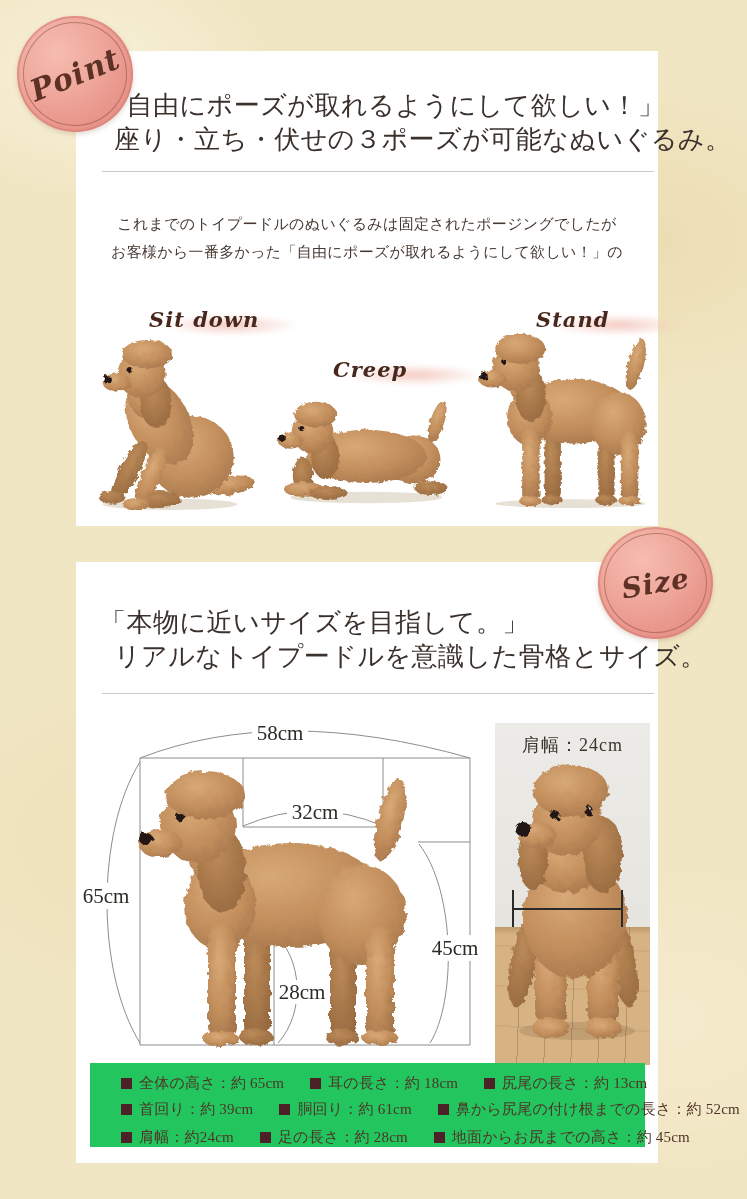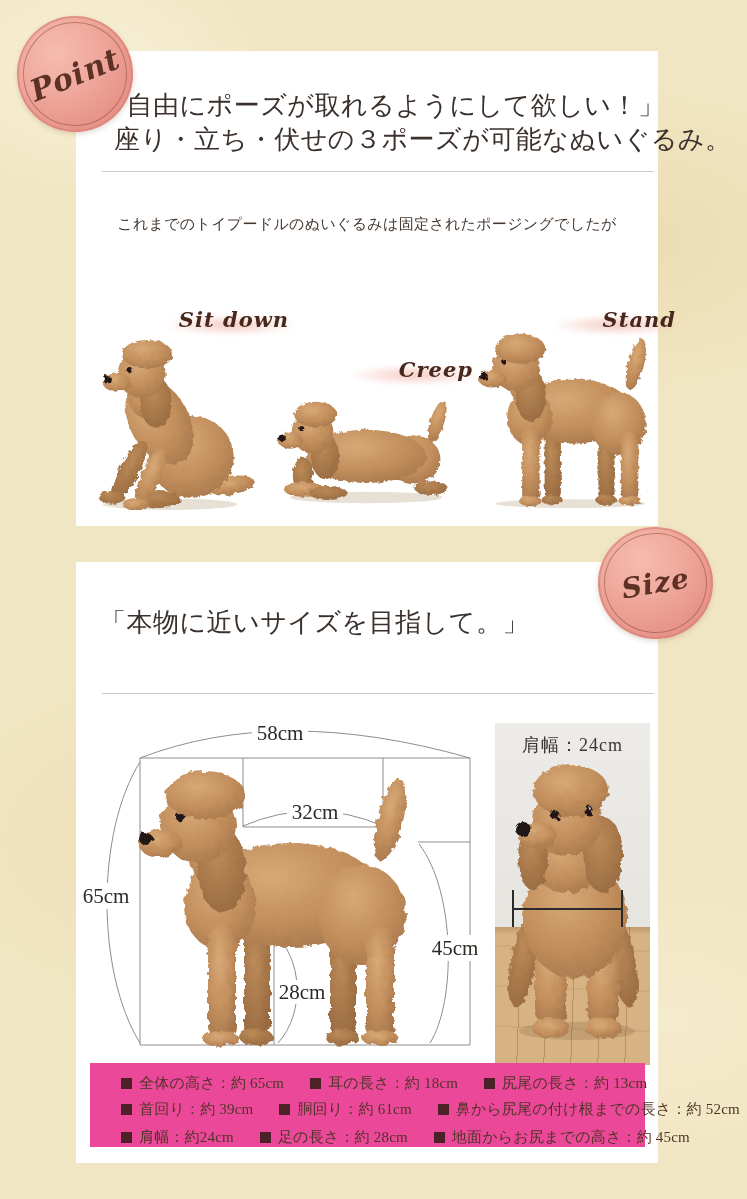--- a/index.html
+++ b/index.html
@@ -43,21 +43,21 @@
   .heading-line.indent{padding-left:14px;}
   .divider{position:absolute;left:26px;width:552px;height:1px;background:#c9c9c9;}
   .card-point .divider{top:120px;}
   .card-size .divider{top:131px;}
 
   
   .paragraph{position:absolute;left:0;right:0;top:136px;text-align:center;
     color:#463931;font-size:15px;line-height:28px;letter-spacing:.3px;margin-top:23px;}
 
   
-  .pose-label{position:absolute;width:140px;text-align:right;
+  .pose-label{position:absolute;width:140px;text-align:left;
     font-family:"DejaVu Serif","Liberation Serif",serif;font-style:italic;font-weight:bold;
     font-size:21px;color:#48281c;letter-spacing:1px;}
   .pose-label .smudge{position:absolute;left:18px;right:-6px;top:8px;height:20px;
     background:radial-gradient(ellipse at 50% 50%, rgba(244,199,190,.95), rgba(244,199,190,0) 75%);
     filter:blur(2px);z-index:0;}
   .pose-label .pose-label-text{position:relative;z-index:1;}
   .pose-label-sit{left:73px;top:256px;}
   .pose-label-creep{left:257px;top:306px;}
   .pose-label-stand{left:460px;top:256px;}
 
@@ -78,21 +78,21 @@
       linear-gradient(180deg, rgba(120,85,45,.25), rgba(120,85,45,0) 8px),
       repeating-linear-gradient(92deg, rgba(160,118,72,0) 0 26px, rgba(160,118,72,.55) 26px 27px),
       repeating-linear-gradient(2deg, rgba(200,165,120,0) 0 38px, rgba(200,165,120,.6) 38px 40px);}
   .photo-label{position:absolute;left:0;right:0;top:10px;text-align:center;
     font-size:18px;color:#3a3631;letter-spacing:1px;z-index:3;}
   .photo-dog{position:absolute;left:0;top:0;width:155px;height:322px;z-index:1;}
   .bracket-svg{position:absolute;left:0;top:0;width:155px;height:322px;z-index:2;}
 
   
   .spec-box{position:absolute;left:14px;top:501px;width:555px;height:84px;
-    background:#ec4899;}
+    background:#22c55e;}
   .spec-line{position:absolute;left:31px;right:8px;white-space:nowrap;
     font-size:15px;color:#503427;letter-spacing:.2px;}
   .spec-line-0{top:11px;}
   .spec-line-1{top:37px;}
   .spec-line-2{top:65px;}
   .spec-item{margin-right:22px;}
   .bullet{display:inline-block;width:11px;height:11px;background:#4c2127;margin-right:7px;position:relative;top:1px;}
 
   svg text{font-family:"Liberation Serif","DejaVu Serif",serif;}
 </style>
@@ -143,20 +143,21 @@
   <section class="card card-point">
 
     <div class="heading">
       <div class="heading-line">「自由にポーズが取れるようにして欲しい！」</div>
       <div class="heading-line indent">座り・立ち・伏せの３ポーズが可能なぬいぐるみ。</div>
     </div>
     <div class="divider"></div>
 
     <div class="paragraph">
       <div class="para-line">これまでのトイプードルのぬいぐるみは固定されたポージングでしたが</div>
+      <div class="para-line">お客様から一番多かった「自由にポーズが取れるようにして欲しい！」の</div>
     </div>
 
     <div class="pose-label pose-label-sit">
       <span class="smudge"></span>
       <span class="pose-label-text">Sit down</span>
     </div>
     <div class="pose-label pose-label-creep">
       <span class="smudge"></span>
       <span class="pose-label-text">Creep</span>
     </div>
@@ -215,20 +216,21 @@
 
   <div class="badge badge-point">
     <div class="badge-ring"></div>
     <div class="badge-text">Point</div>
   </div>
 
   <section class="card card-size">
 
     <div class="heading">
       <div class="heading-line">「本物に近いサイズを目指して。」</div>
+      <div class="heading-line indent">リアルなトイプードルを意識した骨格とサイズ。</div>
     </div>
     <div class="divider"></div>
 
     <svg class="diagram-svg" viewBox="0 0 400 345">
       <g stroke="#8d8d8d" stroke-width="1" fill="none">
         <path d="M62,46 H392"></path>
         <path d="M62,46 V333"></path>
         <path d="M392,46 V333"></path>
         <path d="M62,333 H392"></path>
         <path d="M165,46 V115"></path>

